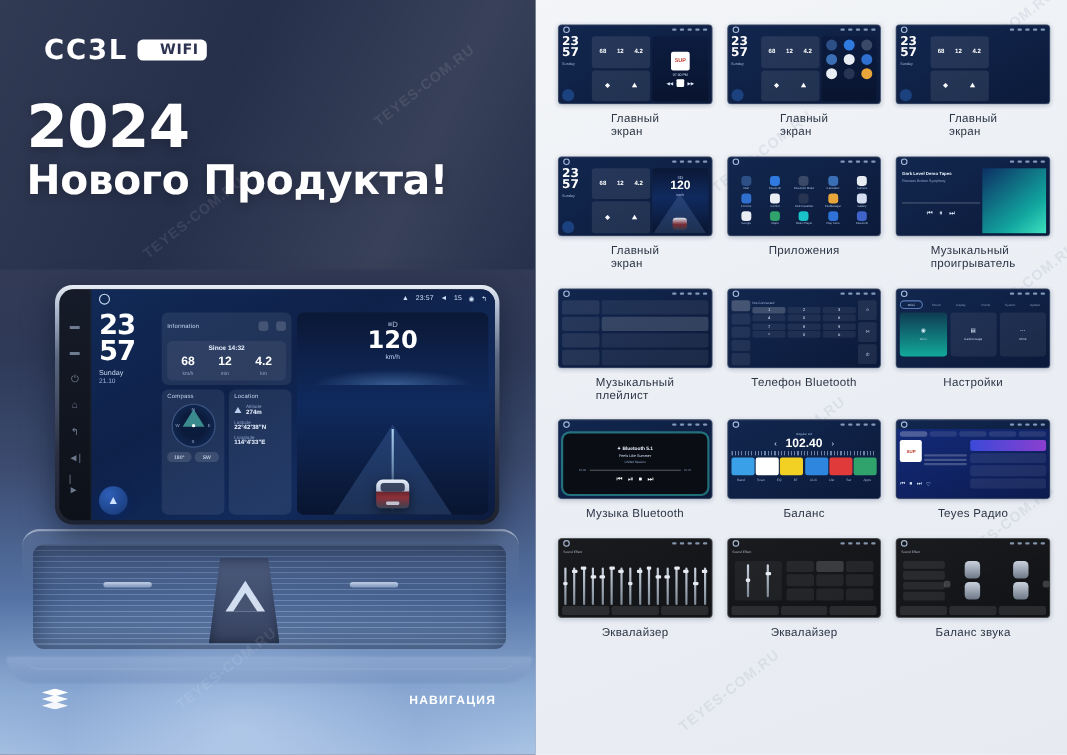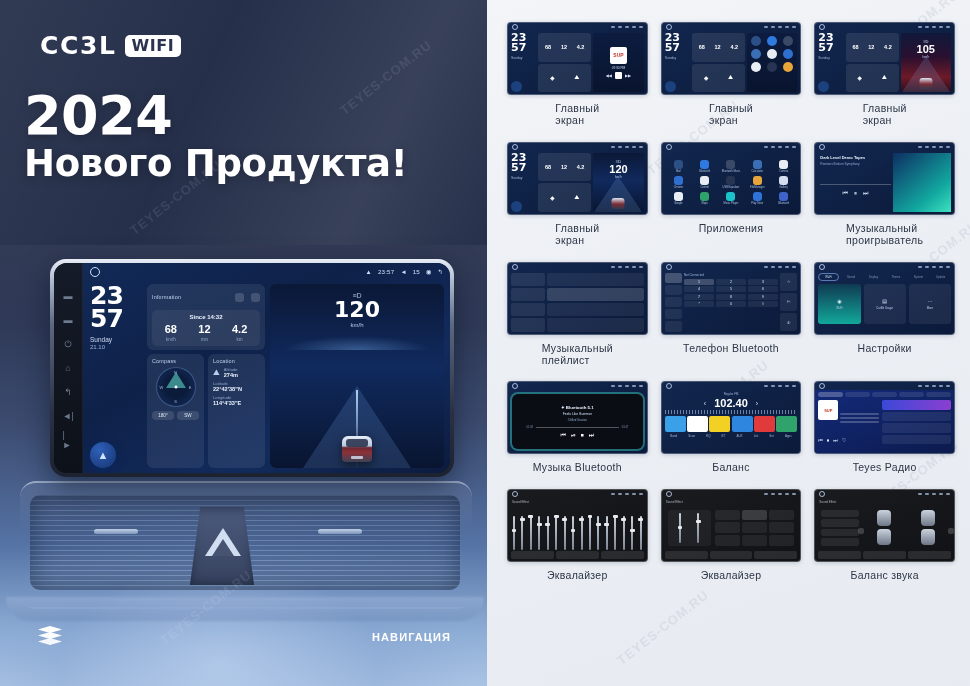--- a/index.html
+++ b/index.html
@@ -21,22 +21,22 @@
     position:absolute;left:0;top:0;width:487px;height:250px;
     background:linear-gradient(115deg, rgba(255,255,255,0.07) 0%, rgba(255,255,255,0.015) 40%, rgba(255,255,255,0.10) 75%, rgba(255,255,255,0.02) 100%);
     pointer-events:none;
   }
   .brand{position:absolute;left:40px;top:33px;display:flex;align-items:center;gap:9px;}
   .brand-name{
     color:#fff;font-size:25px;font-weight:bold;letter-spacing:1.6px;
     font-family:"DejaVu Sans", sans-serif;line-height:1;
   }
   .brand-badge{
-    background:#fff;color:#2b3350;border-radius:5px;padding:3px 7px 3px 6px;
-    font-size:16px;font-weight:bold;letter-spacing:0.6px;line-height:1;
+    background:#fff;color:#2b3350;border-radius:5px;padding:3px 7px 3px 20px;
+    font-size:13px;font-weight:bold;letter-spacing:0.6px;line-height:1;
     font-family:"DejaVu Sans", sans-serif;
   }
 
   .headline{position:absolute;left:24px;top:88px;width:420px;}
   .h-year{
     color:#fff;font-size:54px;font-weight:bold;line-height:1.02;letter-spacing:-0.5px;
     font-family:"DejaVu Sans", sans-serif;
     text-shadow:0 2px 10px rgba(0,0,0,.25);
   }
   .h-line{
@@ -560,29 +560,20 @@
                       <span class="mh-n">4.2</span>
         </div>
       </div>
       <div class="mh-card">
         <div class="mh-nums">
                       <span class="mh-n">◈</span>
         <span class="mh-n">⛰</span>
                     </div>
       </div>
     </div>
-                <div class="mh-r" style="background:linear-gradient(180deg,#10183a 0%,#2a1030 40%,#6d1a28 75%,#2b0e1c 100%)">
-    <div style="position:absolute;left:0;right:0;top:6px;text-align:center;">
-      <div style="color:#cfe2ff;font-size:4px;">≡D</div>
-      <div style="color:#fff;font-size:11px;font-weight:bold;line-height:1;">105</div>
-      <div style="color:#b7cdef;font-size:3.2px;">km/h</div>
-    </div>
-    <div style="position:absolute;left:50%;bottom:0;transform:translateX(-50%);width:0;height:0;border-left:24px solid transparent;border-right:24px solid transparent;border-bottom:36px solid rgba(140,190,255,.16);"></div>
-    <div style="position:absolute;left:50%;bottom:3px;transform:translateX(-50%);width:13px;height:11px;border-radius:3px;background:linear-gradient(180deg,#dde6f4,#7a2d36 55%,#343b4d);"></div>
-  </div>
               </div>
             </div>
           </div>
           <div class="caption">
             <div>Главный</div>
             <div>экран</div>
           </div>
         </div>
         <div class="cell">
           <div class="thumb">

